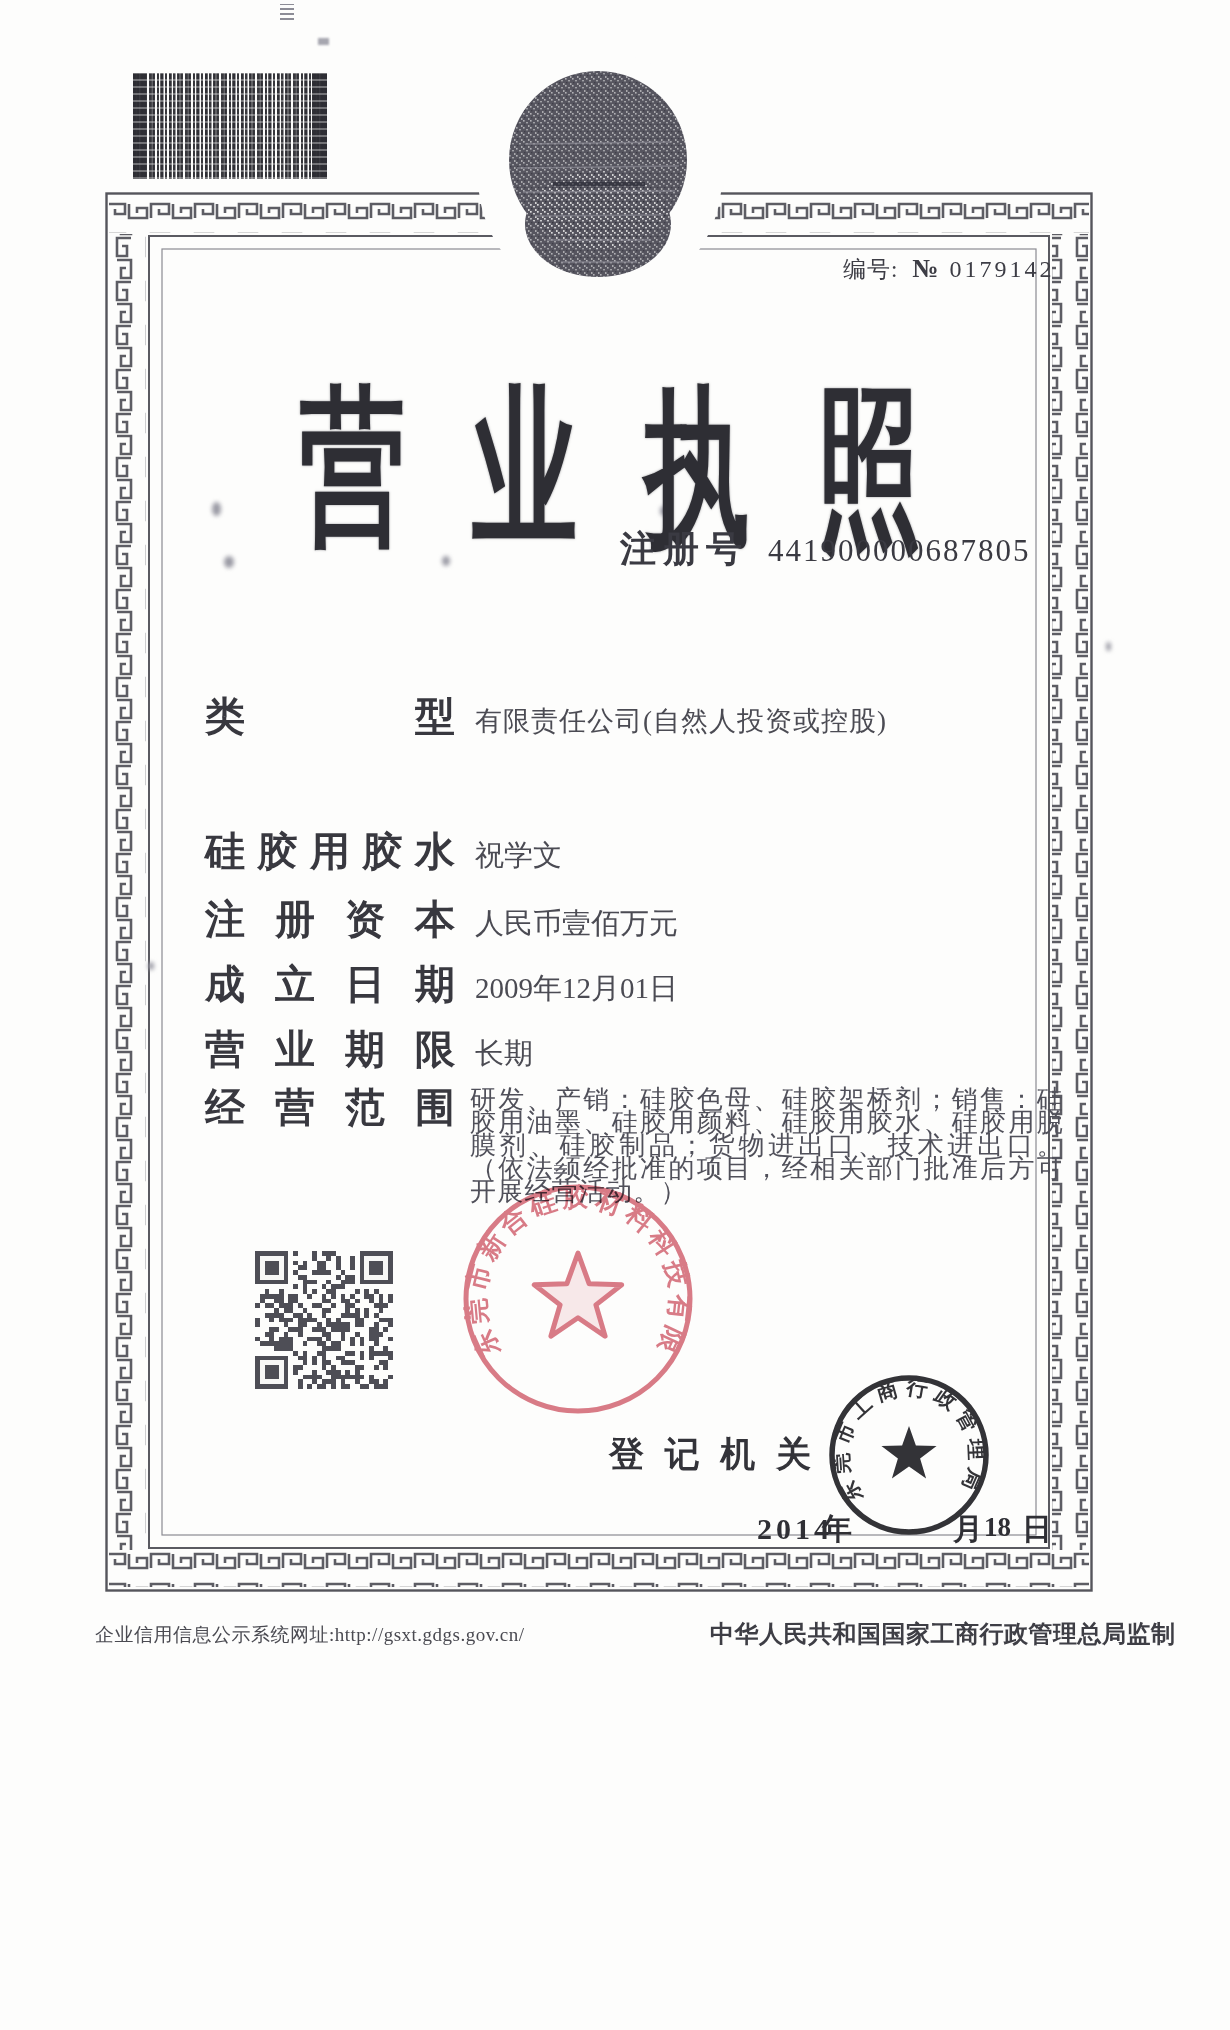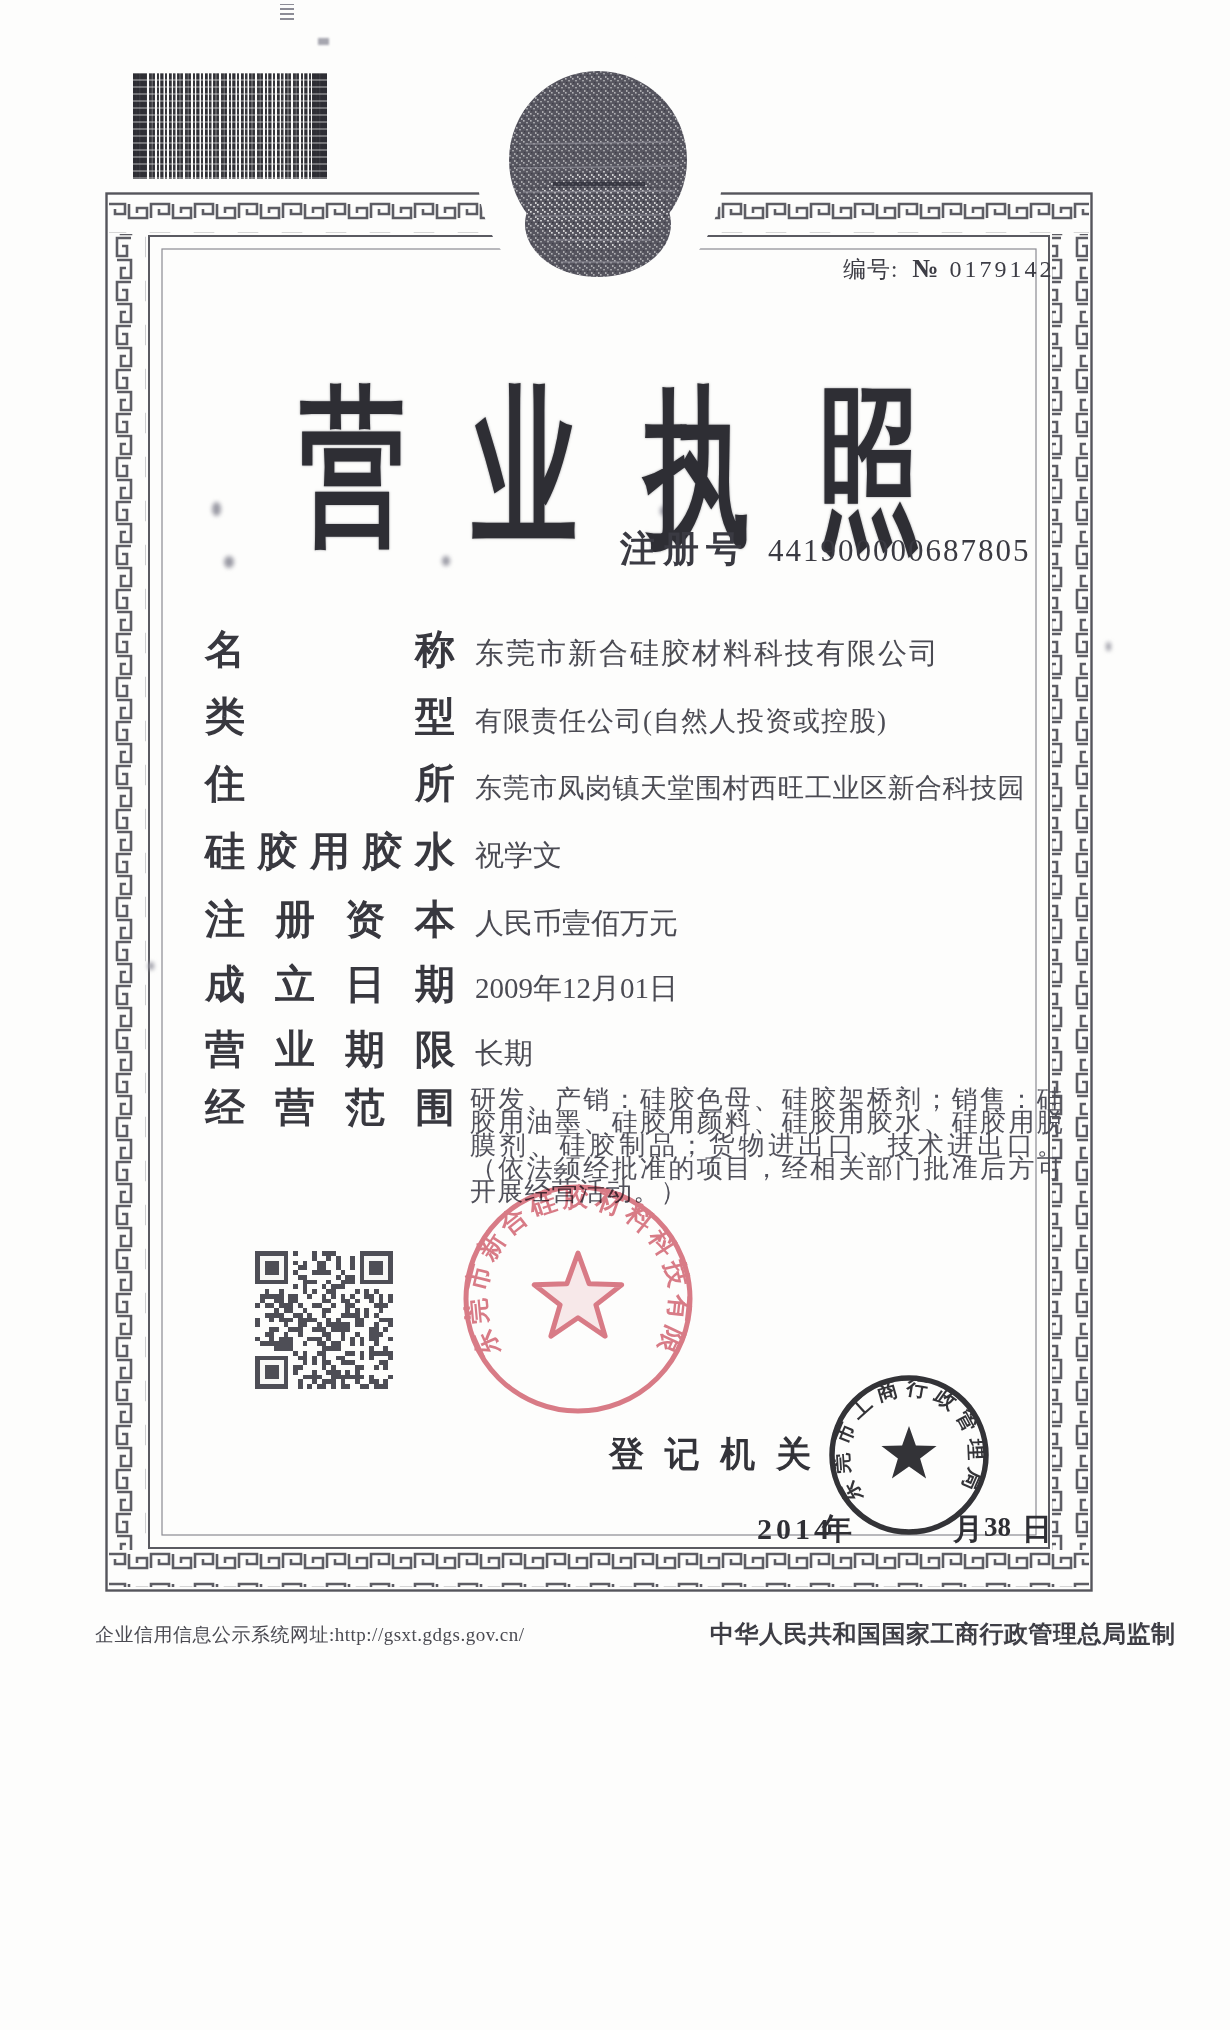--- a/index.html
+++ b/index.html
@@ -148,28 +148,22 @@
   <div id="serial-row" class="abs">
     <span>编号:</span><span class="no-symbol">№</span><span class="serial-number">0179142</span>
   </div>
 
   <div id="doc-title" class="abs">营业执照</div>
 
   <div id="regno-row" class="abs">
     <span class="reg-label">注册号</span><span class="reg-number">441900000687805</span>
   </div>
 
-  <div class="field-row" id="row-name" style="top:630px">
-    <span class="f-label">名称</span><span class="f-value">东莞市新合硅胶材料科技有限公司</span>
-  </div>
   <div class="field-row" id="row-type" style="top:697px">
     <span class="f-label">类型</span><span class="f-value">有限责任公司(自然人投资或控股)</span>
-  </div>
-  <div class="field-row" id="row-address" style="top:764px">
-    <span class="f-label">住所</span><span class="f-value">东莞市凤岗镇天堂围村西旺工业区新合科技园</span>
   </div>
   <div class="field-row" id="row-legal-rep" style="top:832px">
     <span class="f-label">硅胶用胶水</span><span class="f-value">祝学文</span>
   </div>
   <div class="field-row" id="row-capital" style="top:900px">
     <span class="f-label">注册资本</span><span class="f-value">人民币壹佰万元</span>
   </div>
   <div class="field-row" id="row-established" style="top:965px">
     <span class="f-label">成立日期</span><span class="f-value">2009年12月01日</span>
   </div>
@@ -502,21 +496,21 @@
     </g>
   </svg>
 
   <div id="registrar-row" class="abs">
     <span class="r-label">登记机关</span>
   </div>
 
   <span class="date-part" id="date-year">2014</span>
   <span class="date-part" id="date-year-unit">年</span>
   <span class="date-part" id="date-month-unit">月</span>
-  <span class="date-part" id="date-day">38</span>
+  <span class="date-part" id="date-day">18</span>
   <span class="date-part" id="date-day-unit">日</span>
 
   <svg id="registrar-seal" class="abs" width="170" height="170" viewBox="0 0 170 170">
     <g transform="translate(85,85)">
       <circle cx="0" cy="0" r="77" fill="none" stroke="#1e1e22" stroke-width="5.5"></circle>
       <path d="M0,-29 L6.9,-9.4 L27.6,-9 L11.1,3.6 L17.1,23.5 L0,11.6 L-17.1,23.5 L-11.1,3.6 L-27.6,-9 L-6.9,-9.4 Z" fill="#1e1e22"></path>
       <path id="blackRing" d="M-45,42 A61,61 0 1 1 45,42" fill="none"></path>
       <text font-size="21" font-weight="bold" fill="#1e1e22" letter-spacing="6.5" font-family="'Liberation Serif','DejaVu Serif',serif">
         <textPath href="#blackRing" startOffset="0">东莞市工商行政管理局</textPath>
       </text>

